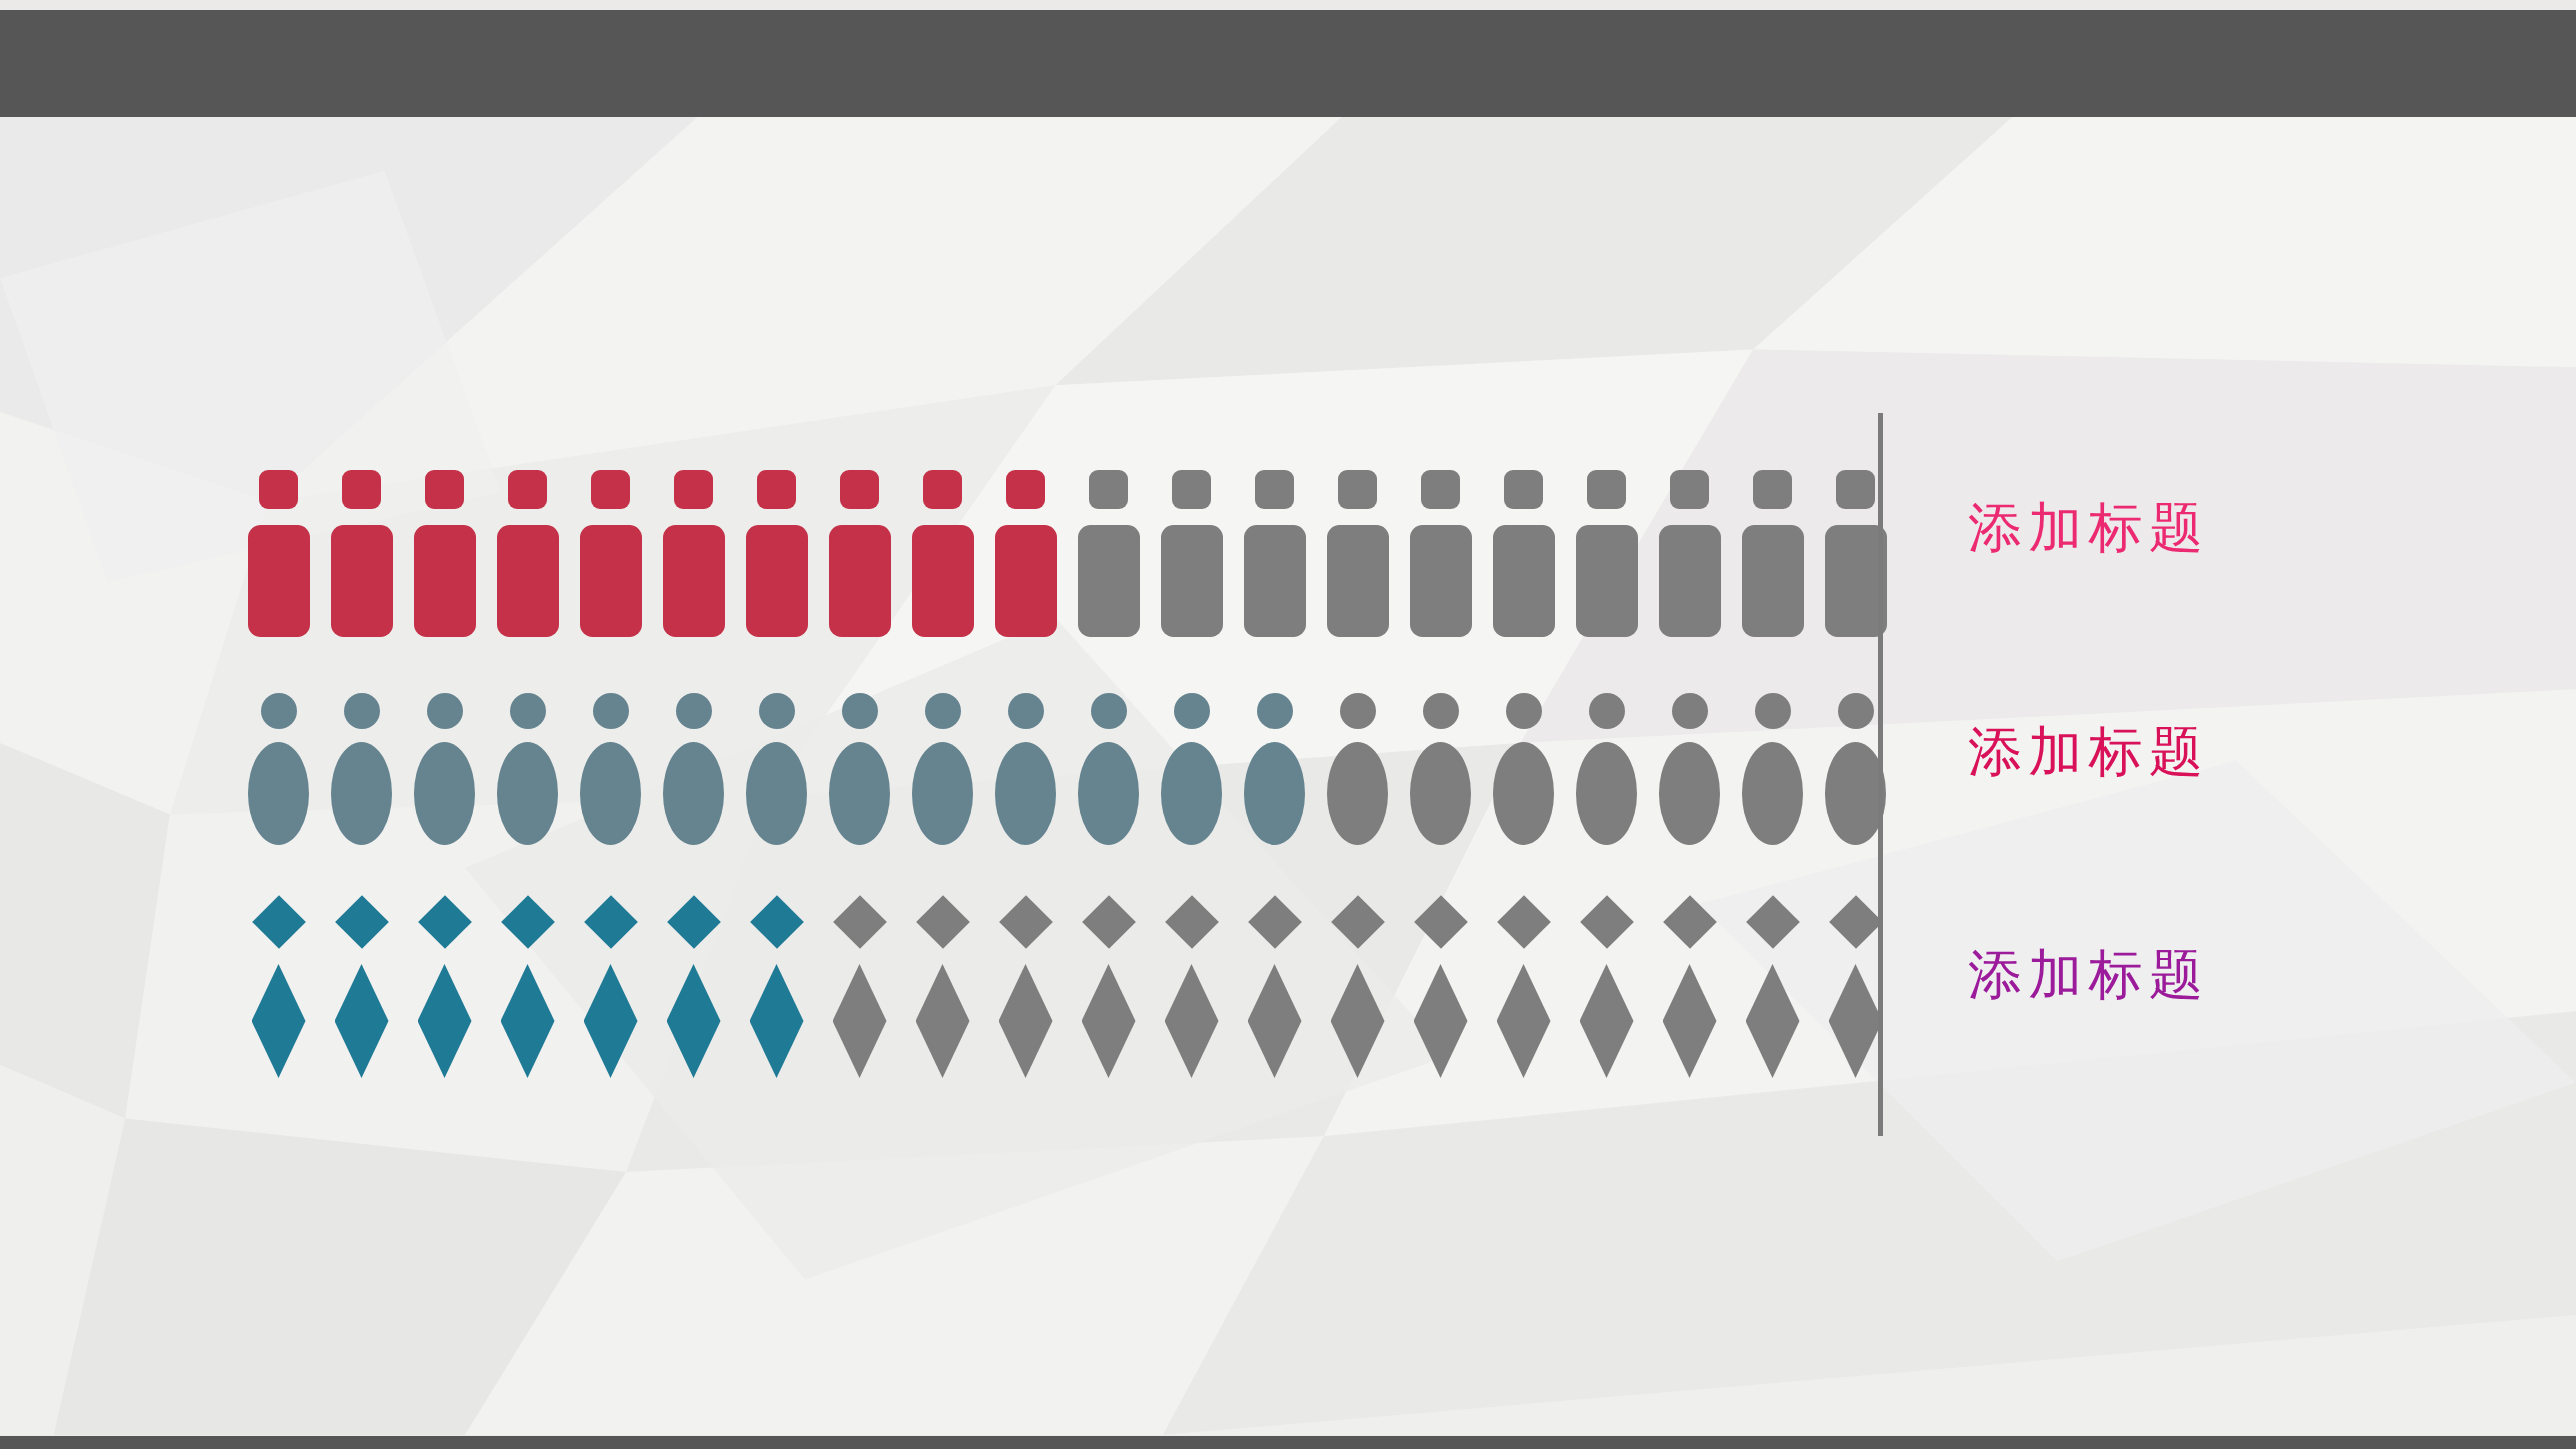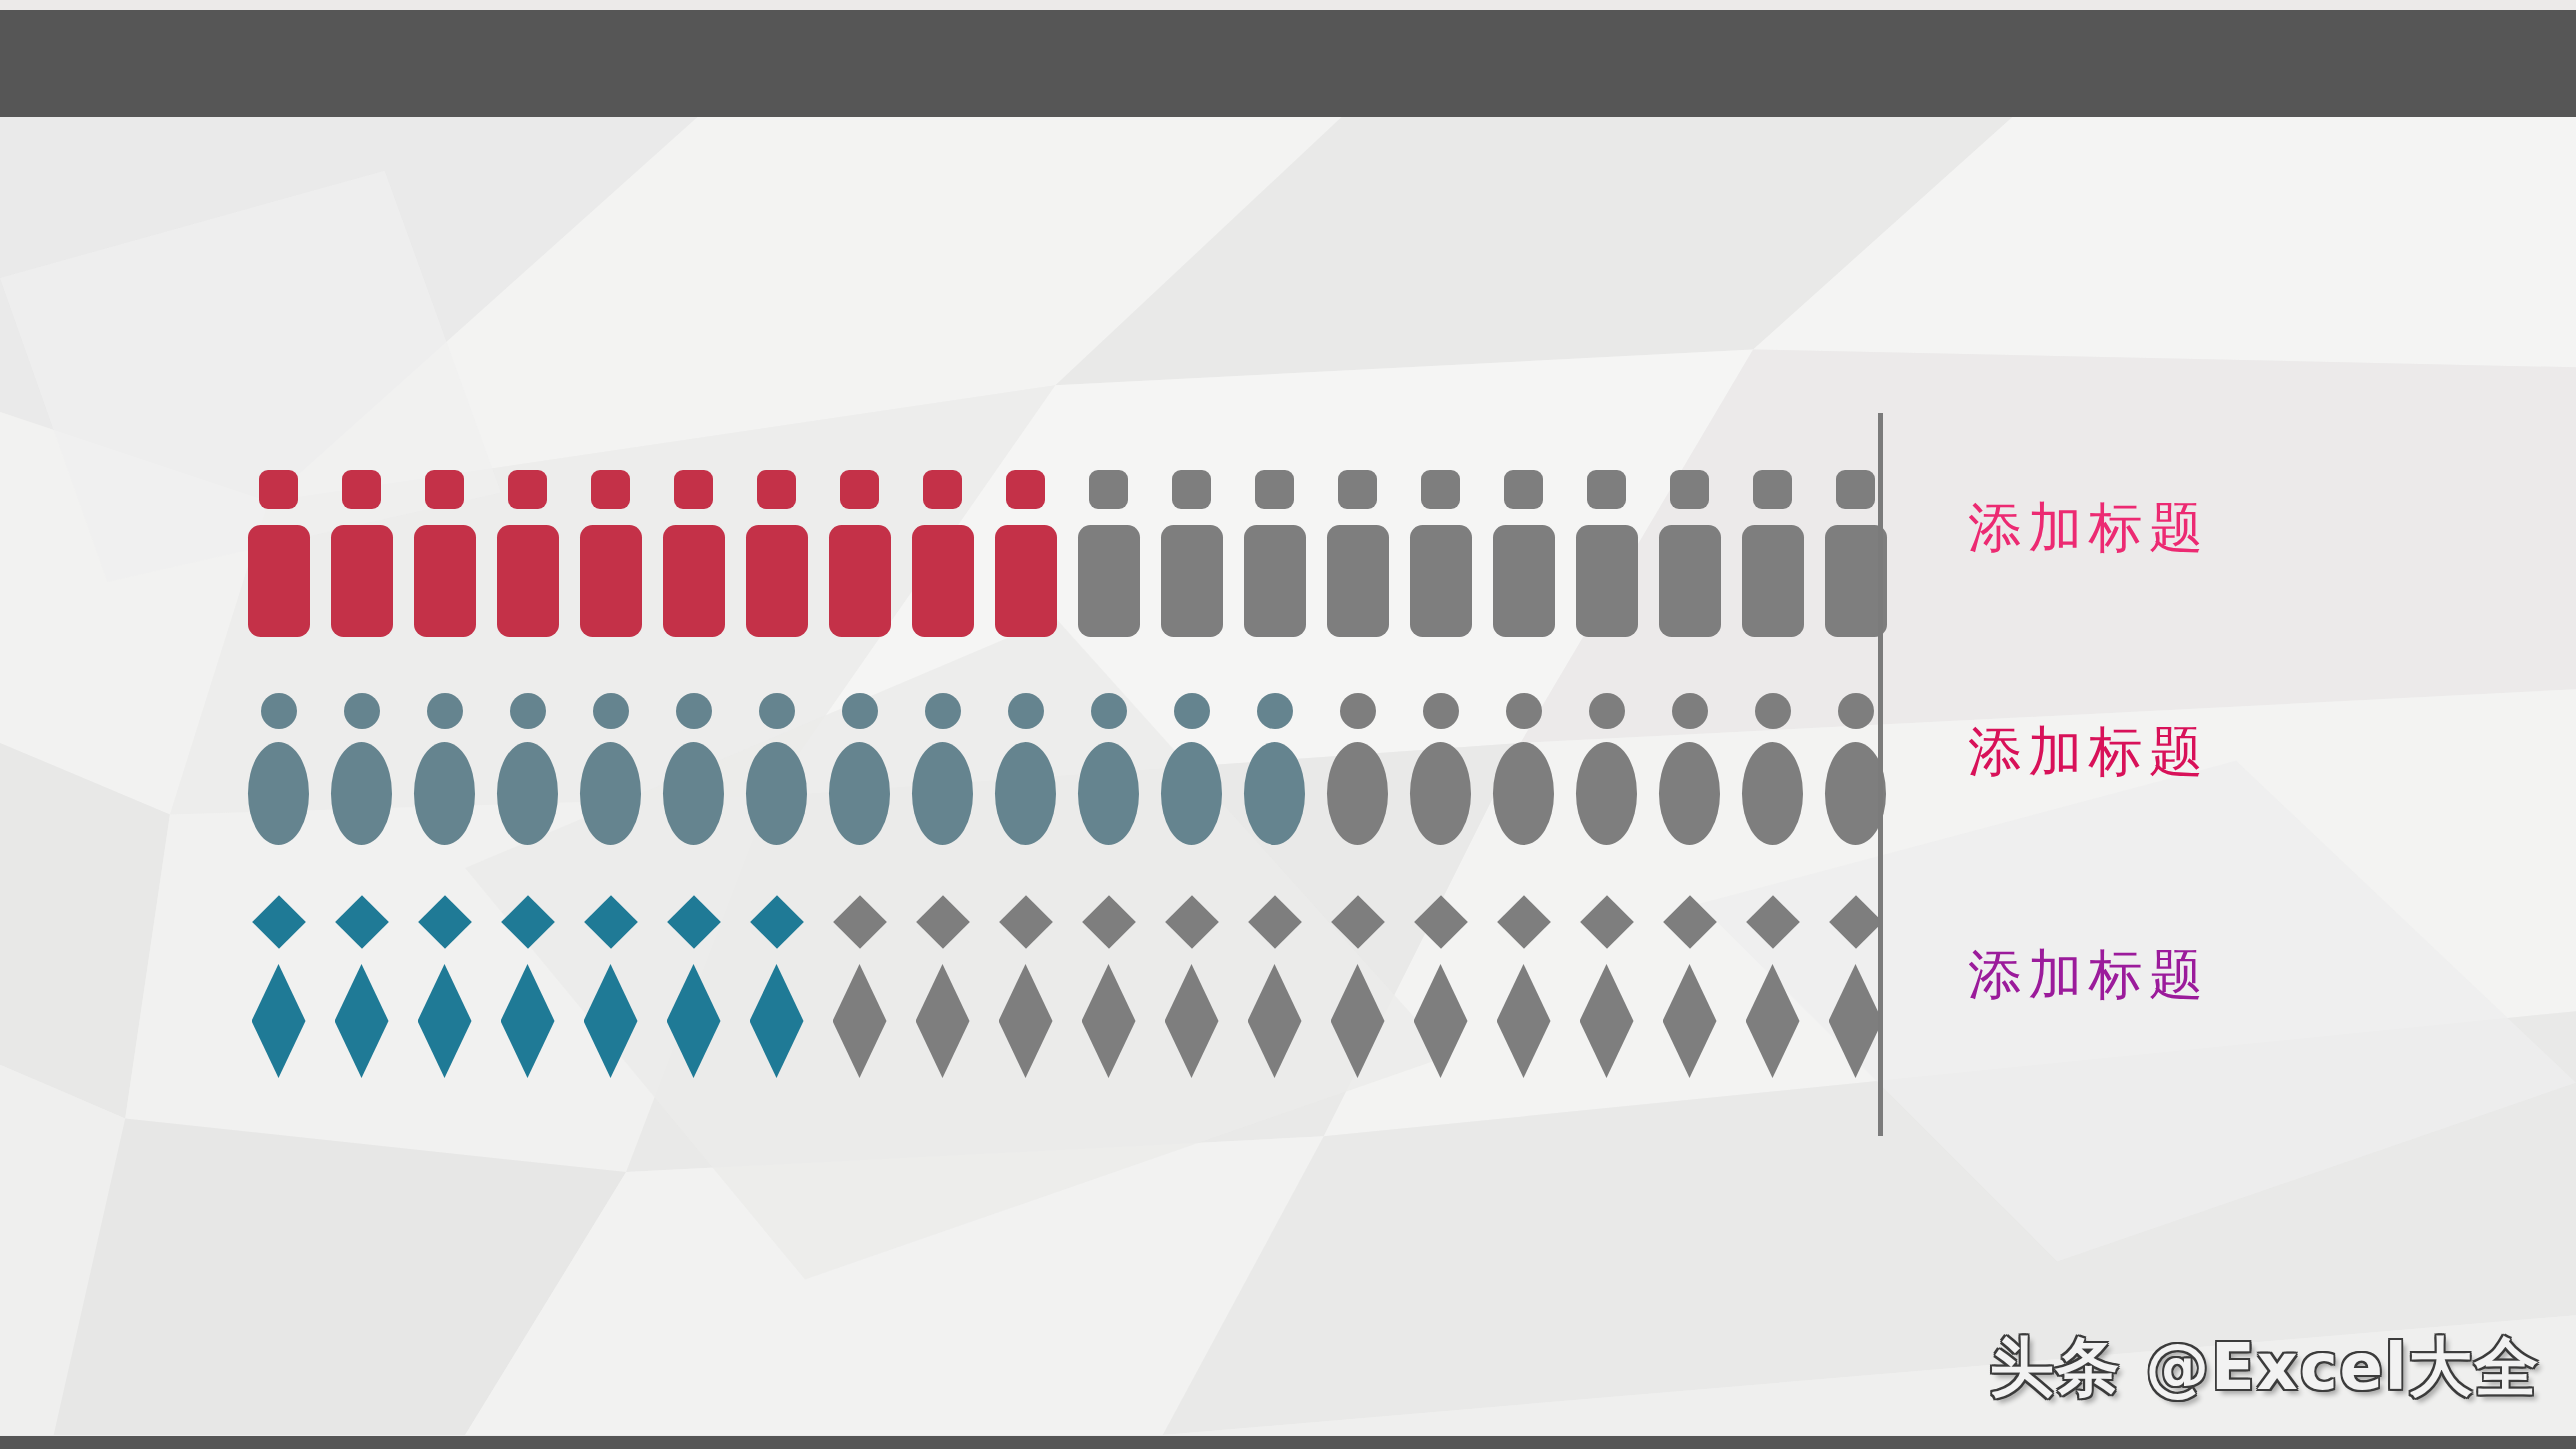--- a/index.html
+++ b/index.html
@@ -460,18 +460,17 @@
       </div>
 
     <div class="divider"></div>
 
     <div class="label label-1" style="color: rgb(236, 42, 114);">添加标题</div>
     <div class="label label-2" style="color: rgb(216, 17, 89);">添加标题</div>
     <div class="label label-3" style="color: rgb(155, 27, 155);">添加标题</div>
 
   </div>
 
-  <div class="watermark">头条 @Excel大全</div>
 
   <div class="bar-bottom"></div>
 
 </div>
 
 
 </body></html>

